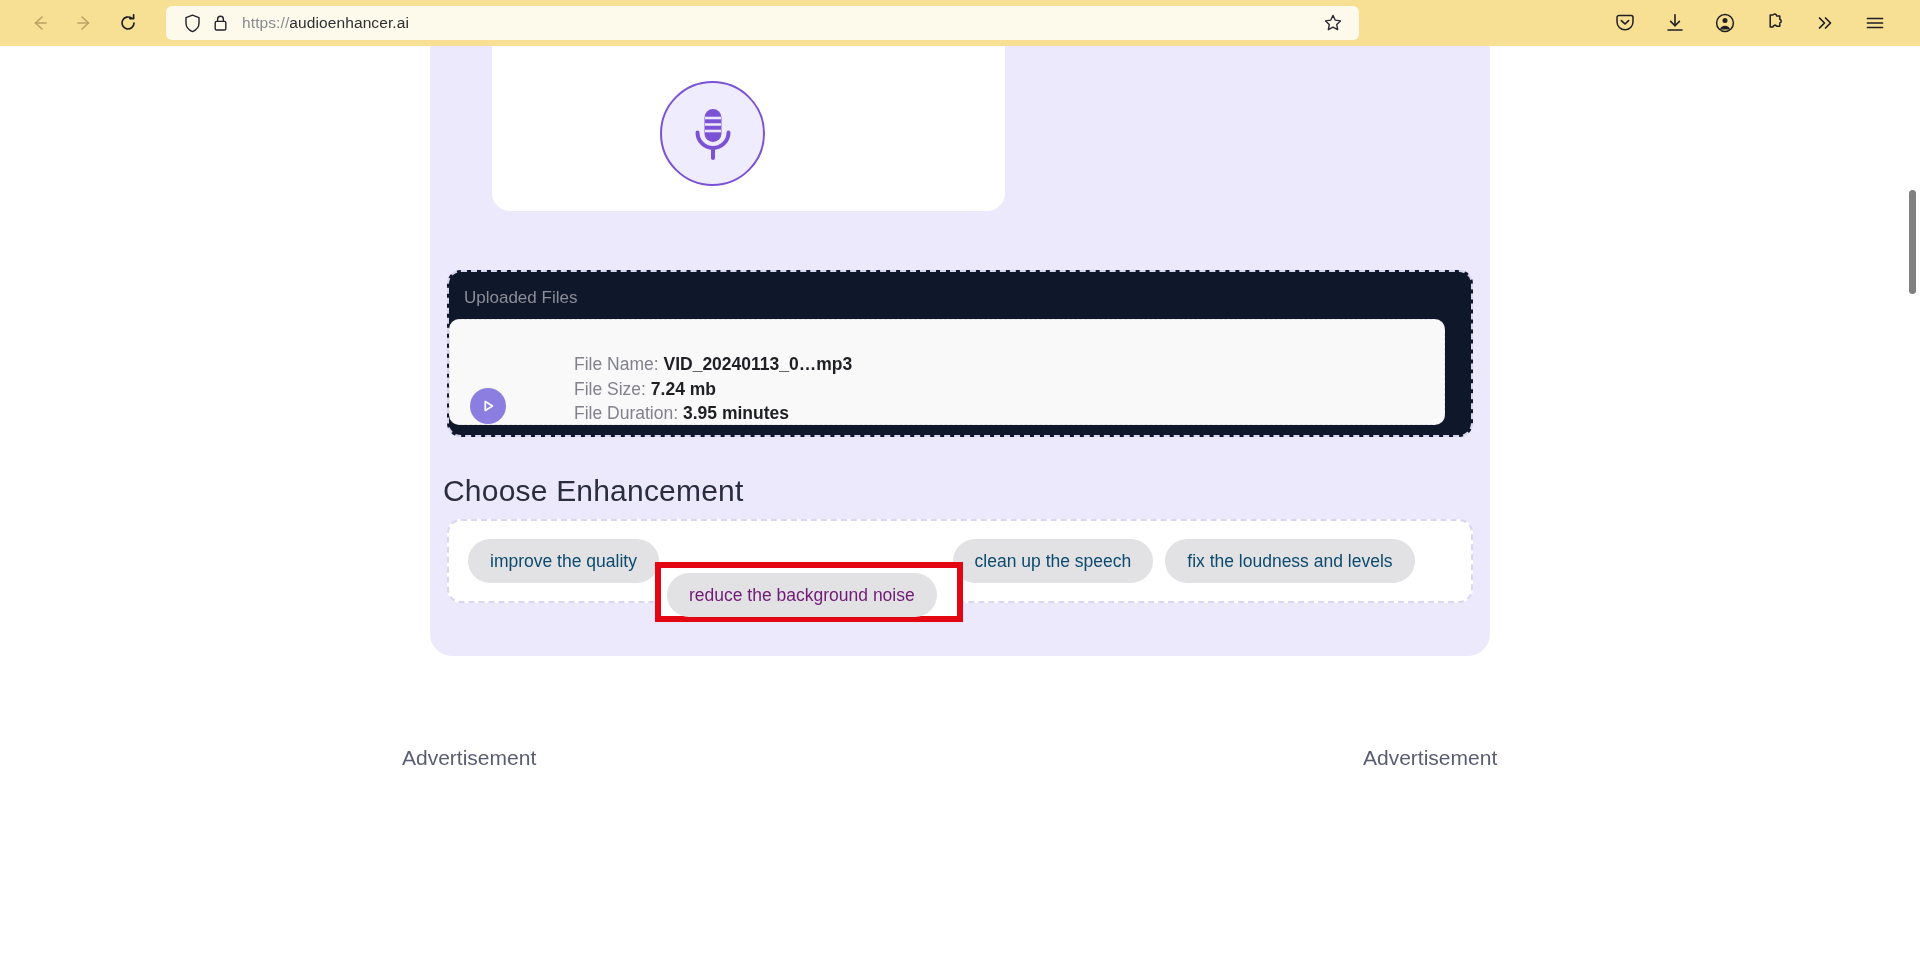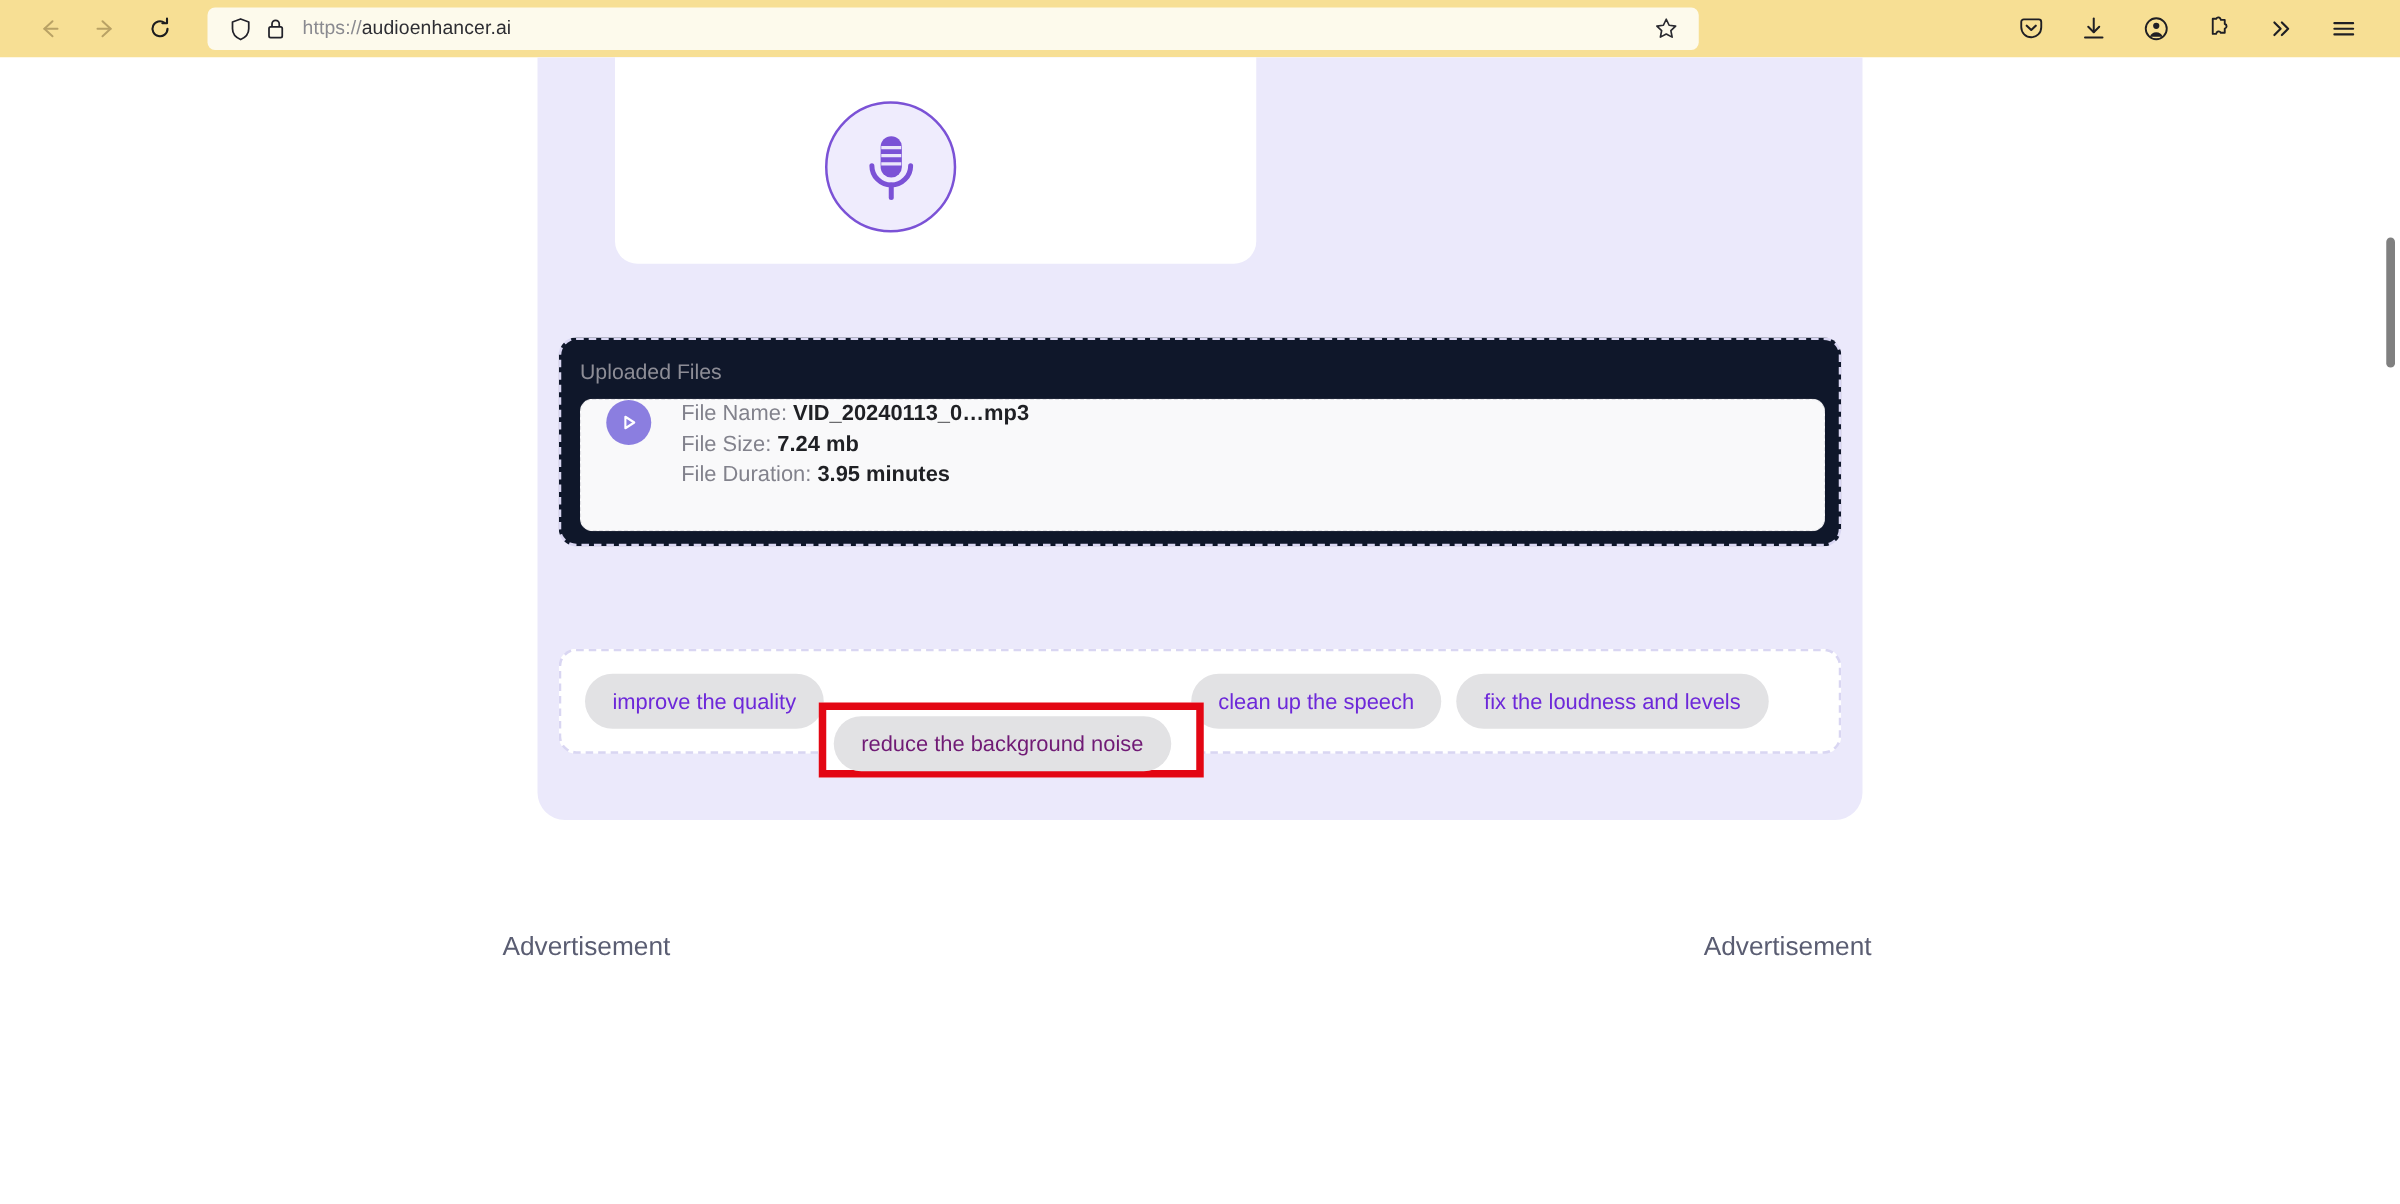--- a/index.html
+++ b/index.html
@@ -163,30 +163,31 @@
   .uploaded-title {
     position: absolute;
     left: 15px;
     top: 16px;
     font-size: 17px;
     color: #8d8d96;
   }
 
   .file-row {
     position: absolute;
-    left: 15px;
+    left: 0;
     top: 47px;
     width: 996px;
     height: 106px;
     background: #f9f9fa;
     border: 1px dashed #e2e2e6;
     border-radius: 10px;
     display: flex;
-    align-items: flex-start;
+    align-items: flex-end;
     padding-left: 20px;
+    gap: 44px;
   }
 
   .play-btn {
     flex: 0 0 auto;
     width: 36px; height: 36px;
     border-radius: 50%;
     background: #8b7ee0;
     display: flex;
     align-items: center;
     justify-content: center;
@@ -236,21 +237,21 @@
   }
 
   .enh-btn {
     height: 44px;
     padding: 0 22px;
     border-radius: 22px;
     background: #e2e2e4;
     border: none;
     font-family: "Liberation Sans", sans-serif;
     font-size: 17.5px;
-    color: #6d28d9;
+    color: #0c4a6e;
     cursor: pointer;
     white-space: nowrap;
     display: flex;
     align-items: center;
   }
 
   
   .highlight-box {
     position: absolute;
     left: 655px;
@@ -446,20 +447,21 @@
           <b>7.24 mb</b>
         </div>
         <div class="line">
           <span>File Duration:</span>
           <b>3.95 minutes</b>
         </div>
       </div>
     </div>
   </div>
 
+  <div class="enh-heading">Choose Enhancement</div>
 
   <div class="enh-card">
     <button class="enh-btn">improve the quality</button>
     <button class="enh-btn" style="visibility:hidden;">reduce the background noise</button>
     <button class="enh-btn">clean up the speech</button>
     <button class="enh-btn">fix the loudness and levels</button>
   </div>
 
   <div class="highlight-box"></div>
   <button class="highlight-btn-inner">reduce the background noise</button>

